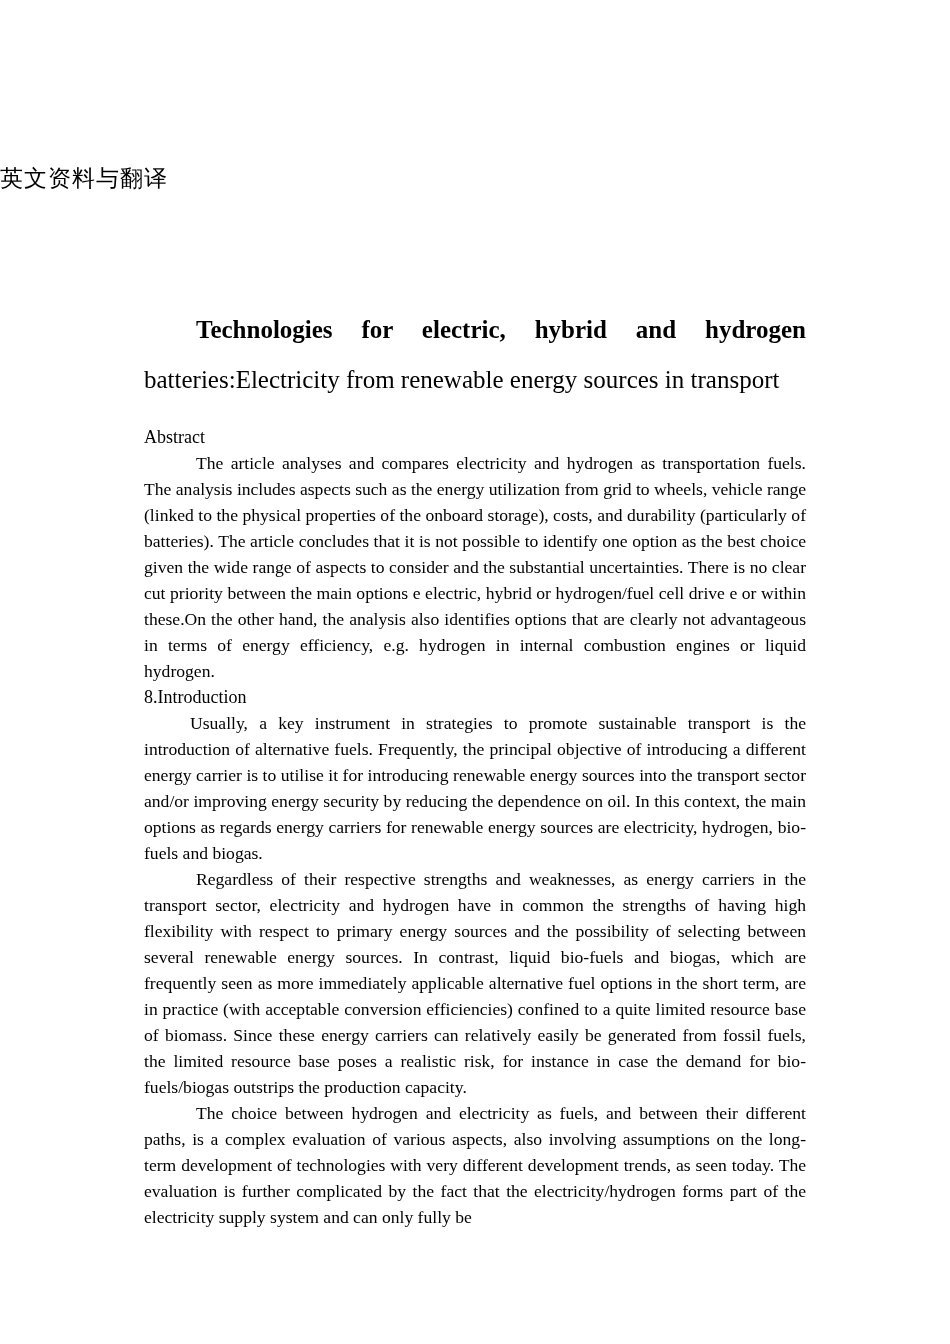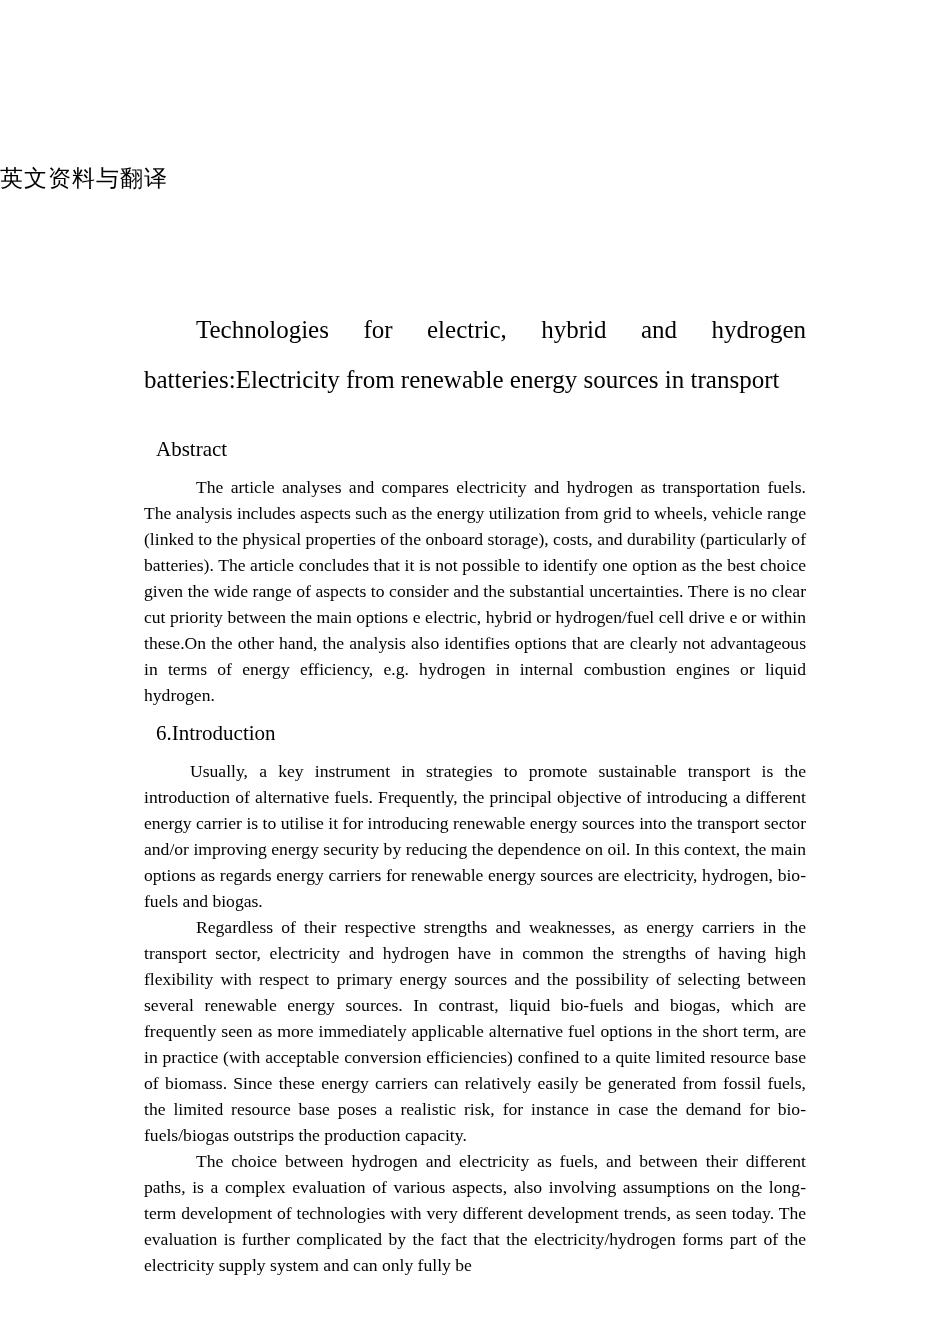--- a/index.html
+++ b/index.html
@@ -1,39 +1,39 @@
 <!DOCTYPE html>
 <html><head>
   <meta charset="utf-8">
   <style>
     html, body { margin: 0; padding: 0; background: #ffffff; }
     body { width: 950px; height: 1344px; position: relative; overflow: hidden; color: #000; font-family: "Liberation Serif", serif; }
     .cn-title { position: absolute; top: 162px; left: 0; width: 950px; text-align: left; font-family: "DejaVu Sans", sans-serif; font-size: 23px; line-height: 32px; letter-spacing: 1px; }
     .doc-title { position: absolute; top: 305px; left: 144px; width: 662px; font-size: 25px; line-height: 50px; text-align: justify; }
-    .doc-title .line1 { display: block; text-align: justify; text-align-last: justify; padding-left: 52px; }
+    .doc-title .line1 { display: block; text-align: justify; text-align-last: justify; padding-left: 52px; font-weight: bold; }
     .doc-title .line2 { display: block; white-space: nowrap; }
     .content { position: absolute; top: 424px; left: 144px; width: 662px; }
-    h2 { font-weight: normal; font-size: 21px; line-height: 26px; margin: 12px; }
+    h2 { font-weight: normal; font-size: 18px; line-height: 26px; margin: 0; }
     p { margin: 0; font-size: 17.6px; line-height: 26px; text-align: justify; text-indent: 52px; }
     p.ind-small { text-indent: 46px; }
   </style>
 </head>
 <body>
 
 <div class="cn-title">英文资料与翻译</div>
 
 <div class="doc-title">
   <span class="line1">Technologies for electric, hybrid and hydrogen</span>
   <span class="line2">batteries:Electricity from renewable energy sources in transport</span>
 </div>
 
 <div class="content">
   <section>
     <h2>Abstract</h2>
     <p>The article analyses and compares electricity and hydrogen as transportation fuels. The analysis includes aspects such as the energy utilization from grid to wheels, vehicle range (linked to the physical properties of the onboard storage), costs, and durability (particularly of batteries). The article concludes that it is not possible to identify one option as the best choice given the wide range of aspects to consider and the substantial uncertainties. There is no clear cut priority between the main options e electric, hybrid or hydrogen/fuel cell drive e or within these.On the other hand, the analysis also identifies options that are clearly not advantageous in terms of energy efficiency, e.g. hydrogen in internal combustion engines or liquid hydrogen.</p>
   </section>
   <section>
-    <h2>6.Introduction</h2>
+    <h2>8.Introduction</h2>
     <p class="ind-small">Usually, a key instrument in strategies to promote sustainable transport is the introduction of alternative fuels. Frequently, the principal objective of introducing a different energy carrier is to utilise it for introducing renewable energy sources into the transport sector and/or improving energy security by reducing the dependence on oil. In this context, the main options as regards energy carriers for renewable energy sources are electricity, hydrogen, bio-fuels and biogas.</p>
     <p>Regardless of their respective strengths and weaknesses, as energy carriers in the transport sector, electricity and hydrogen have in common the strengths of having high flexibility with respect to primary energy sources and the possibility of selecting between several renewable energy sources. In contrast, liquid bio-fuels and biogas, which are frequently seen as more immediately applicable alternative fuel options in the short term, are in practice (with acceptable conversion efficiencies) confined to a quite limited resource base of biomass. Since these energy carriers can relatively easily be generated from fossil fuels, the limited resource base poses a realistic risk, for instance in case the demand for bio-fuels/biogas outstrips the production capacity.</p>
     <p>The choice between hydrogen and electricity as fuels, and between their different paths, is a complex evaluation of various aspects, also involving assumptions on the long-term development of technologies with very different development trends, as seen today. The evaluation is further complicated by the fact that the electricity/hydrogen forms part of the electricity supply system and can only fully be</p>
   </section>
 </div>
 
 </body></html>

